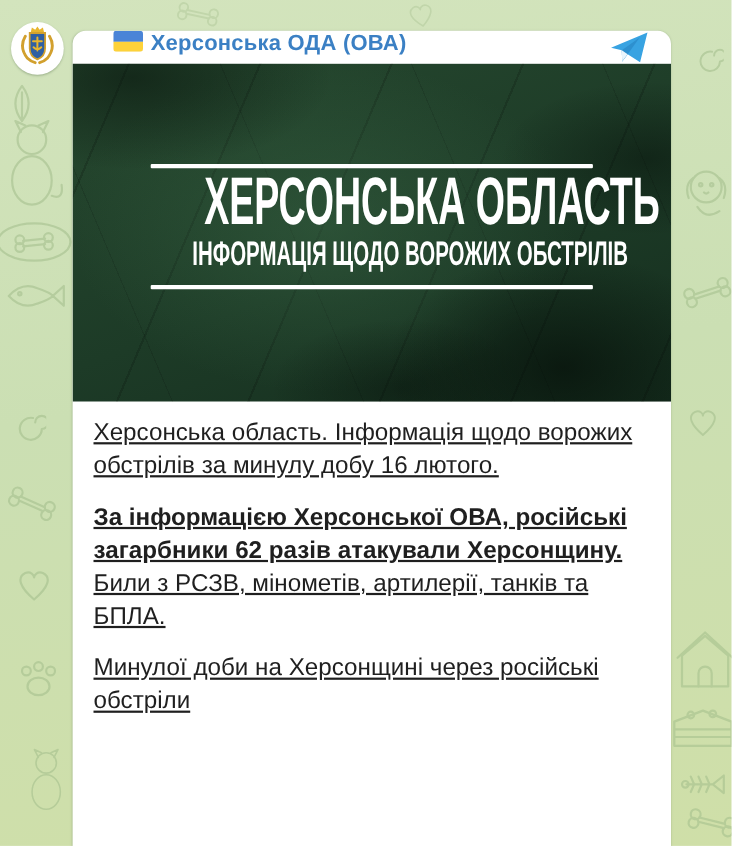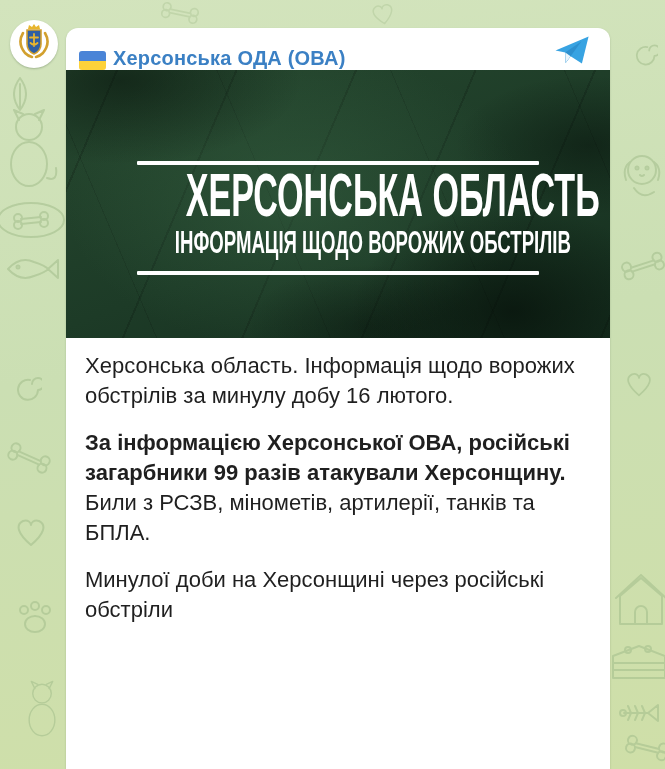--- a/index.html
+++ b/index.html
@@ -19,36 +19,36 @@
     background:#fff;box-shadow:0 1px 2px rgba(90,115,80,.4);
     display:flex;align-items:center;justify-content:center;z-index:3;
   }
   
   .bubble{
     position:absolute;left:66px;top:28px;width:544px;height:741px;
     background:#fff;border-radius:12px 12px 0 0;
     box-shadow:0 1px 2px rgba(90,115,80,.35);z-index:2;overflow:hidden;
   }
   .bubble-header{
-    height:42px;display:flex;align-items:flex-end;padding:0 18px 0 13px;
+    height:30px;display:flex;align-items:flex-start;padding:0 18px 0 37px;
   }
   .flag{
     width:27px;height:19px;border-radius:3px;overflow:hidden;flex:0 0 auto;
     display:flex;flex-direction:column;box-shadow:inset 0 0 0 .5px rgba(0,0,0,.08);
   }
   .flag .f-top{height:50%;background:#4a84d7;}
   .flag .f-bot{height:50%;background:#fdd23a;}
   .channel-name{
     color:#3b80c4;font-weight:bold;font-size:20px;margin-left:7px;
     white-space:nowrap;flex:1 1 auto;letter-spacing:.2px;
   }
   .plane{flex:0 0 auto;margin-right:2px;}
   
   .poster{
-    position:relative;width:544px;height:268px;overflow:hidden;cursor:pointer;
+    position:relative;width:544px;height:307px;overflow:hidden;cursor:pointer;
     background:
       radial-gradient(ellipse 230px 150px at 82% 90%, rgba(4,12,7,.65), transparent 70%),
       radial-gradient(ellipse 260px 120px at 10% 4%, rgba(4,12,7,.5), transparent 70%),
       radial-gradient(ellipse 190px 100px at 96% 28%, rgba(4,12,7,.45), transparent 70%),
       radial-gradient(ellipse 170px 90px at 55% 96%, rgba(4,12,7,.4), transparent 70%),
       radial-gradient(ellipse 320px 210px at 42% 48%, rgba(64,112,76,.4), transparent 72%),
       repeating-linear-gradient(113deg, transparent 0 46px, rgba(0,0,0,.16) 46px 48px, transparent 48px 110px),
       repeating-linear-gradient(67deg, transparent 0 83px, rgba(0,0,0,.12) 83px 84px, transparent 84px 160px),
       linear-gradient(160deg,#26482f 0%,#1d3b27 55%,#152e1e 100%);
   }
@@ -66,21 +66,21 @@
   }
   .poster-subtitle{
     position:absolute;top:155px;left:0;width:100%;text-align:center;
     color:#fff;font-weight:bold;font-size:31px;line-height:35px;
     white-space:nowrap;transform:scaleX(.60);transform-origin:50% 50%;
   }
   
   .message-text{
     padding:13px 18px 0 19px;font-size:22px;line-height:30px;color:#1f1f1f;
   }
-  .message-text p{margin:0 0 17px 0;}
+  .message-text p{margin:0 0 17px 0;text-decoration:underline;}
   .message-text .b{font-weight:bold;}
 </style>
 </head>
 <body>
 
 <div class="doodle" style="left:6px;top:74px;">
   <svg width="28" height="40" viewBox="0 0 28 40">
       <path d="M14 36 Q2 20 14 4 Q26 20 14 36 Z M14 10 V34"></path>
     </svg>
 </div>
@@ -244,17 +244,17 @@
 
   <div class="poster">
     <div class="rule rule-top"></div>
     <div class="poster-title">ХЕРСОНСЬКА ОБЛАСТЬ</div>
     <div class="poster-subtitle">ІНФОРМАЦІЯ ЩОДО ВОРОЖИХ ОБСТРІЛІВ</div>
     <div class="rule rule-bottom"></div>
   </div>
 
   <div class="message-text">
       <p><span>Херсонська область. Інформація щодо ворожих обстрілів за минулу добу 16 лютого.</span></p>
-      <p><span class="b">За інформацією Херсонської ОВА, російські загарбники 99 разів атакували Херсонщину.</span><span> Били з РСЗВ, мінометів, артилерії, танків та БПЛА.</span></p>
+      <p><span class="b">За інформацією Херсонської ОВА, російські загарбники 62 разів атакували Херсонщину.</span><span> Били з РСЗВ, мінометів, артилерії, танків та БПЛА.</span></p>
       <p><span>Минулої доби на Херсонщині через російські обстріли </span></p>
     </div>
 
 </div>
 
 </body></html>

